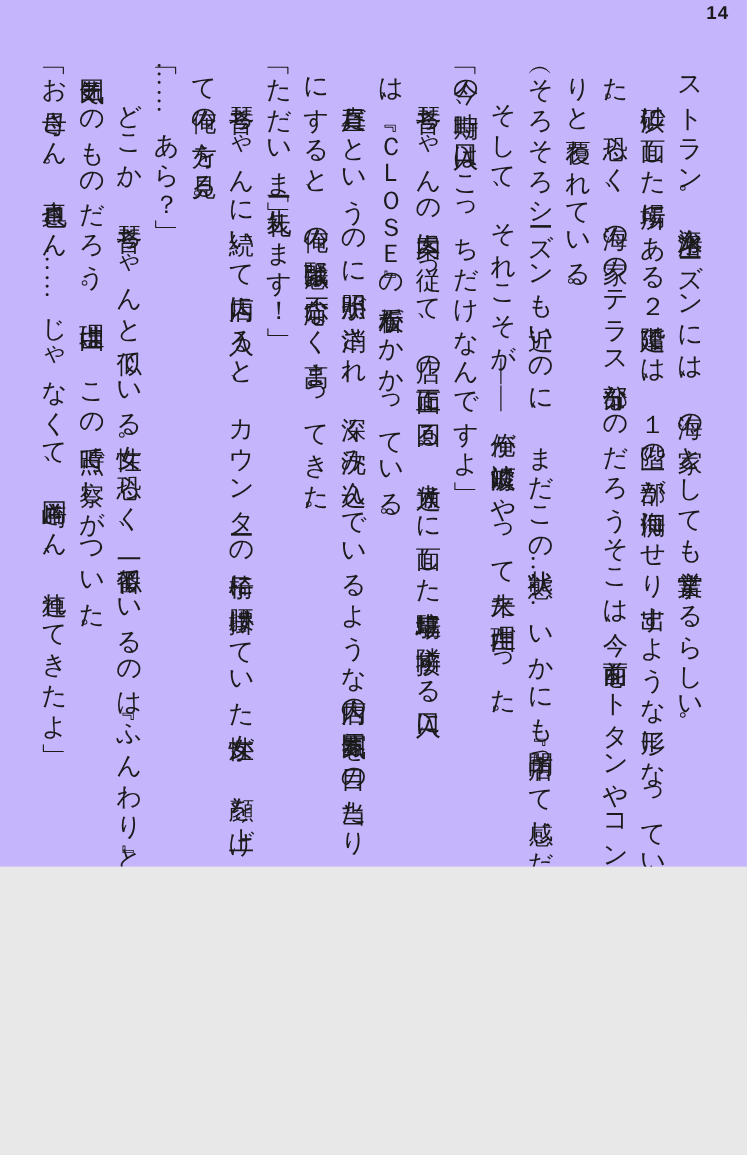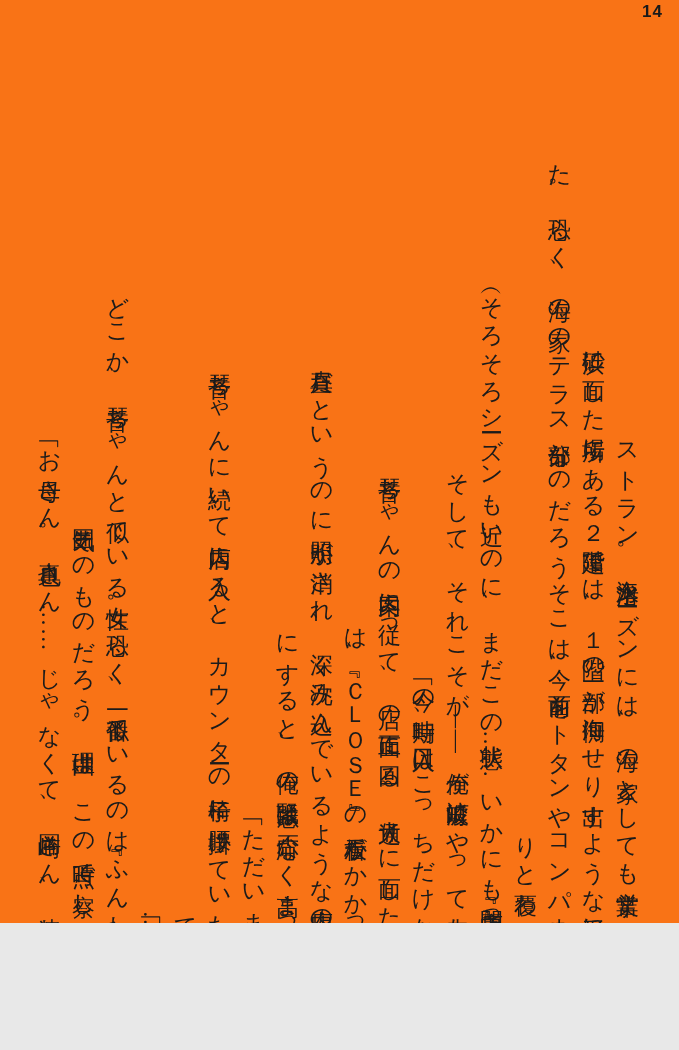--- a/index.html
+++ b/index.html
@@ -3,25 +3,24 @@
 <meta charset="utf-8">
 <style>
   html, body {
     margin: 0;
     padding: 0;
     background: #e8e8e8;
   }
   .page {
     position: relative;
     width: 679px;
-    height: 923px;
-    background: #f97316;
+    height: 788px;
+    background: #c4b5fd;
     overflow: hidden;
     font-family: "Liberation Serif", "DejaVu Serif", serif;
-    text-align: right;
   }
   .page-number {
     position: absolute;
     top: 2px;
     left: 642px;
     font-family: "Liberation Sans", "DejaVu Sans", sans-serif;
     font-size: 17px;
     font-weight: 600;
     letter-spacing: 1px;
     color: #1a1a1a;

